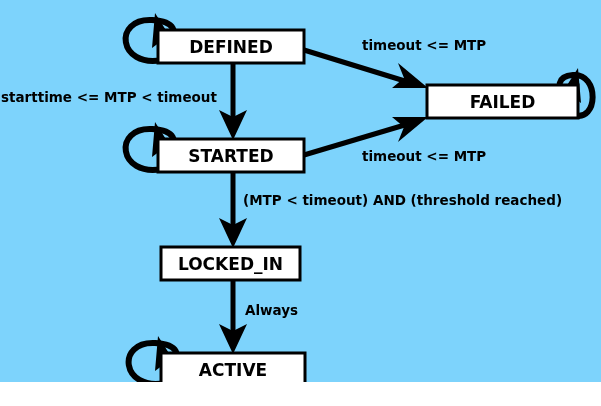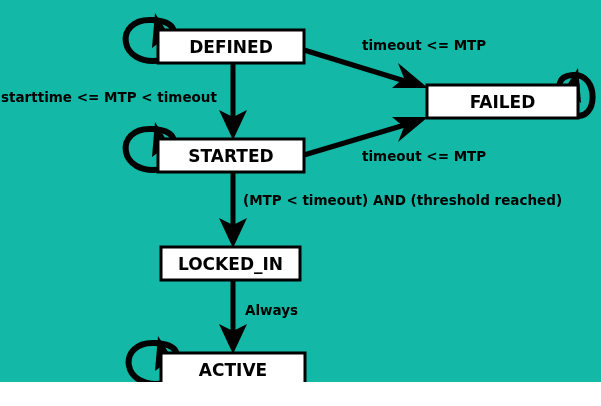--- a/index.html
+++ b/index.html
@@ -7,21 +7,21 @@
     padding: 0;
     background: #ffffff;
   }
   body {
     font-family: "DejaVu Sans", sans-serif;
   }
   #diagram-root {
     position: relative;
     width: 601px;
     height: 382px;
-    background: #14b8a6;
+    background: #7dd3fc;
     overflow: hidden;
   }
   svg.canvas {
     display: block;
     width: 601px;
     height: 406px;
   }
   .state-box-rect {
     fill: #ffffff;
     stroke: #000000;

